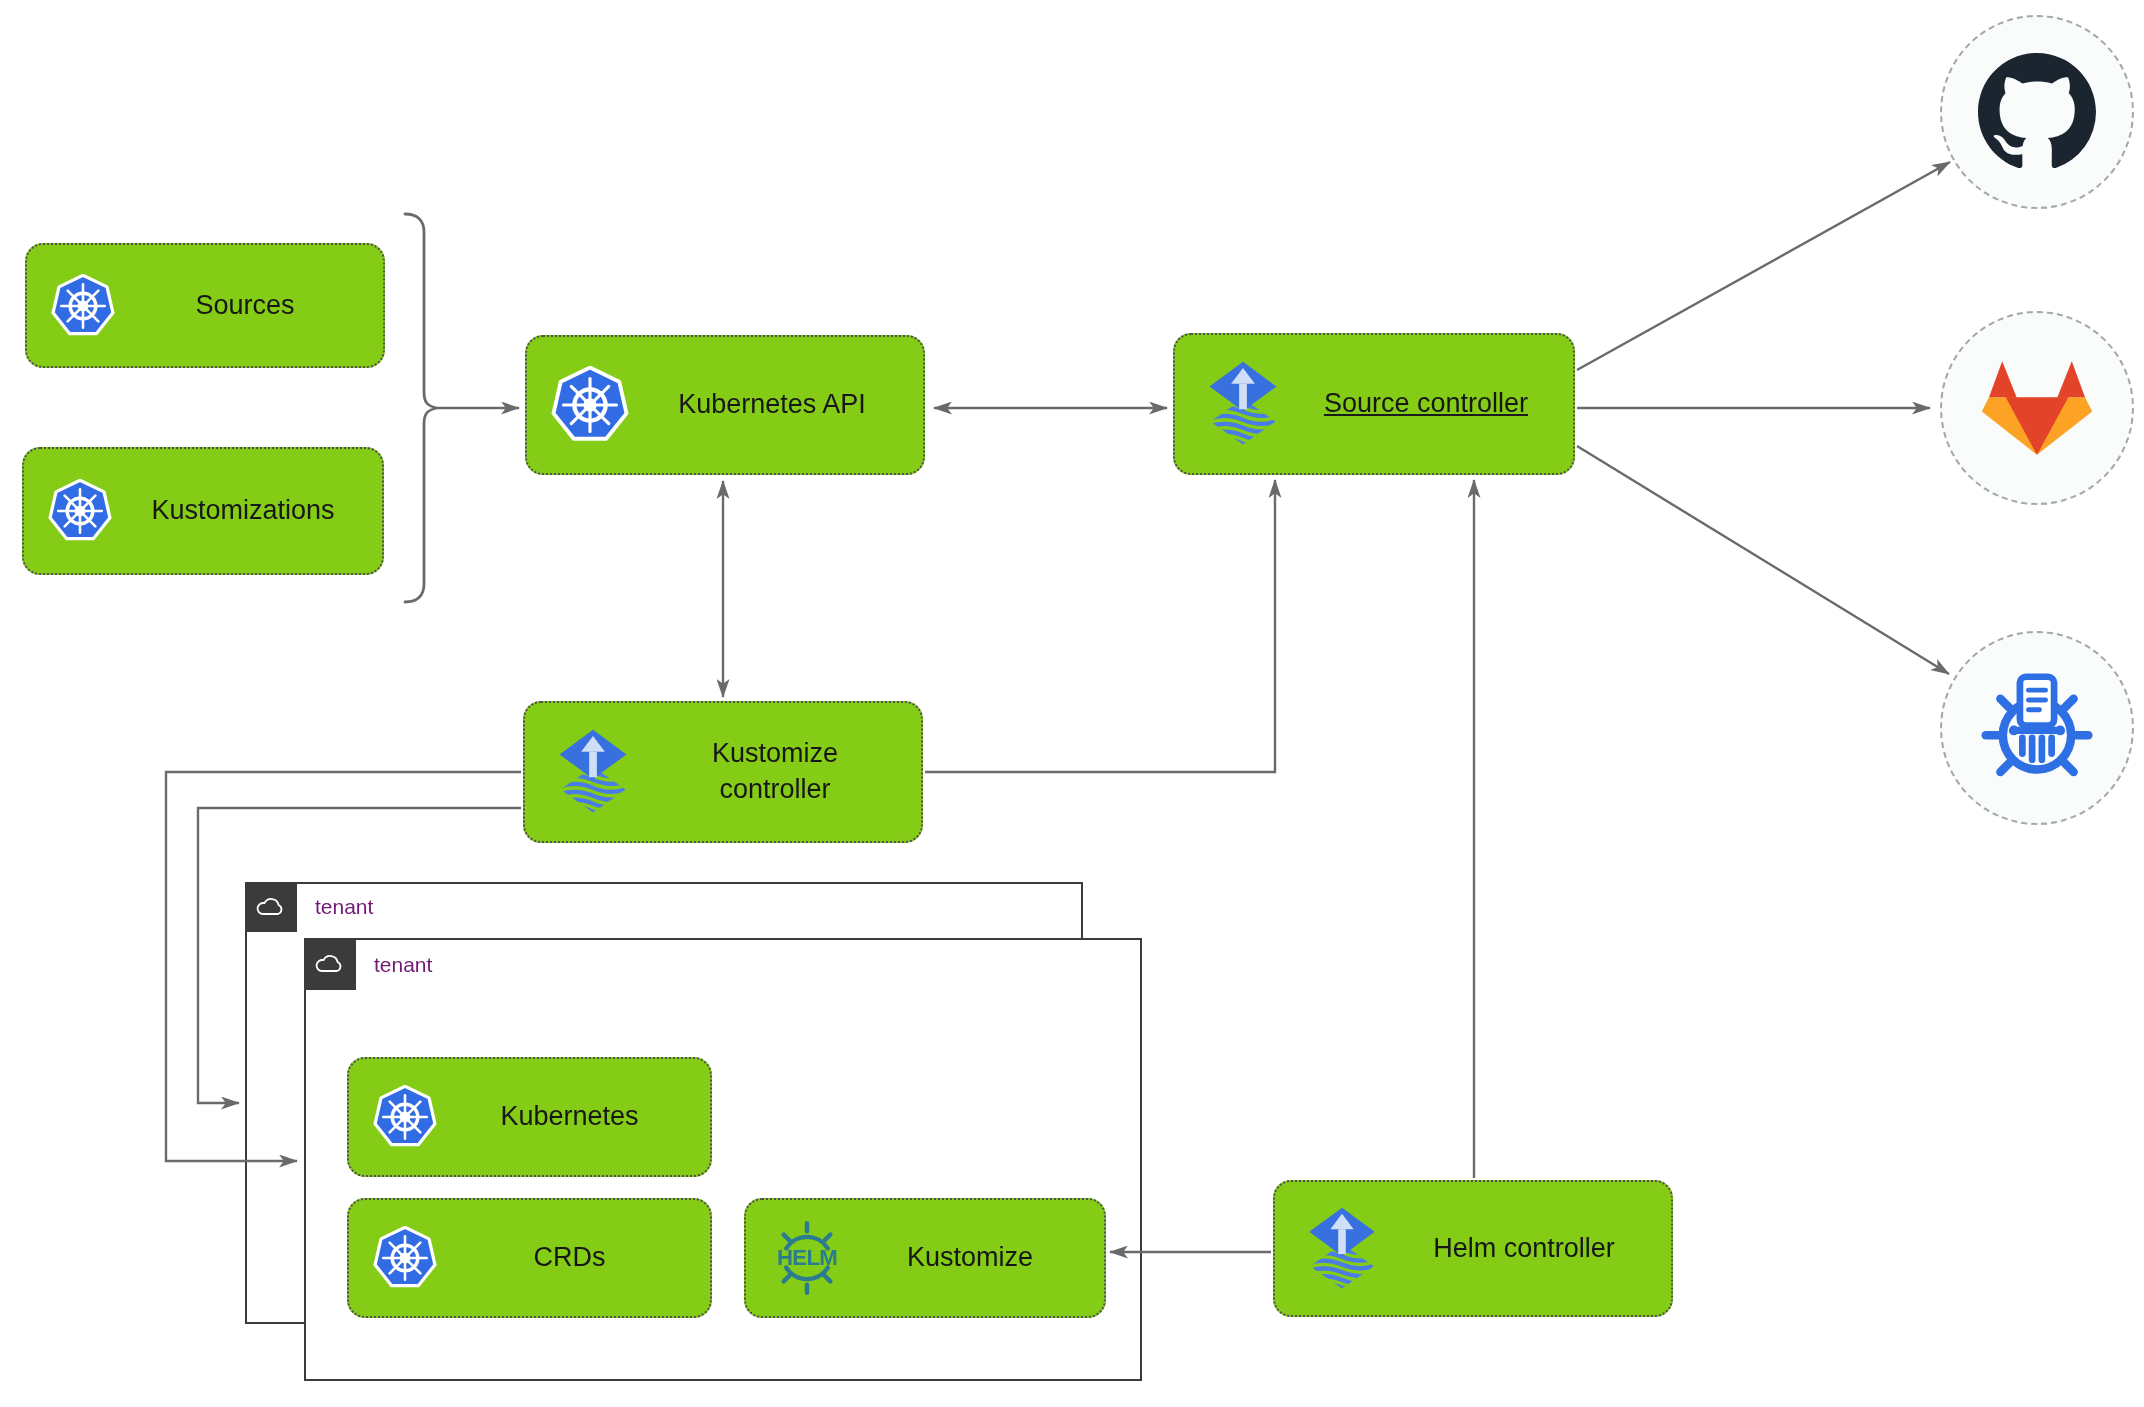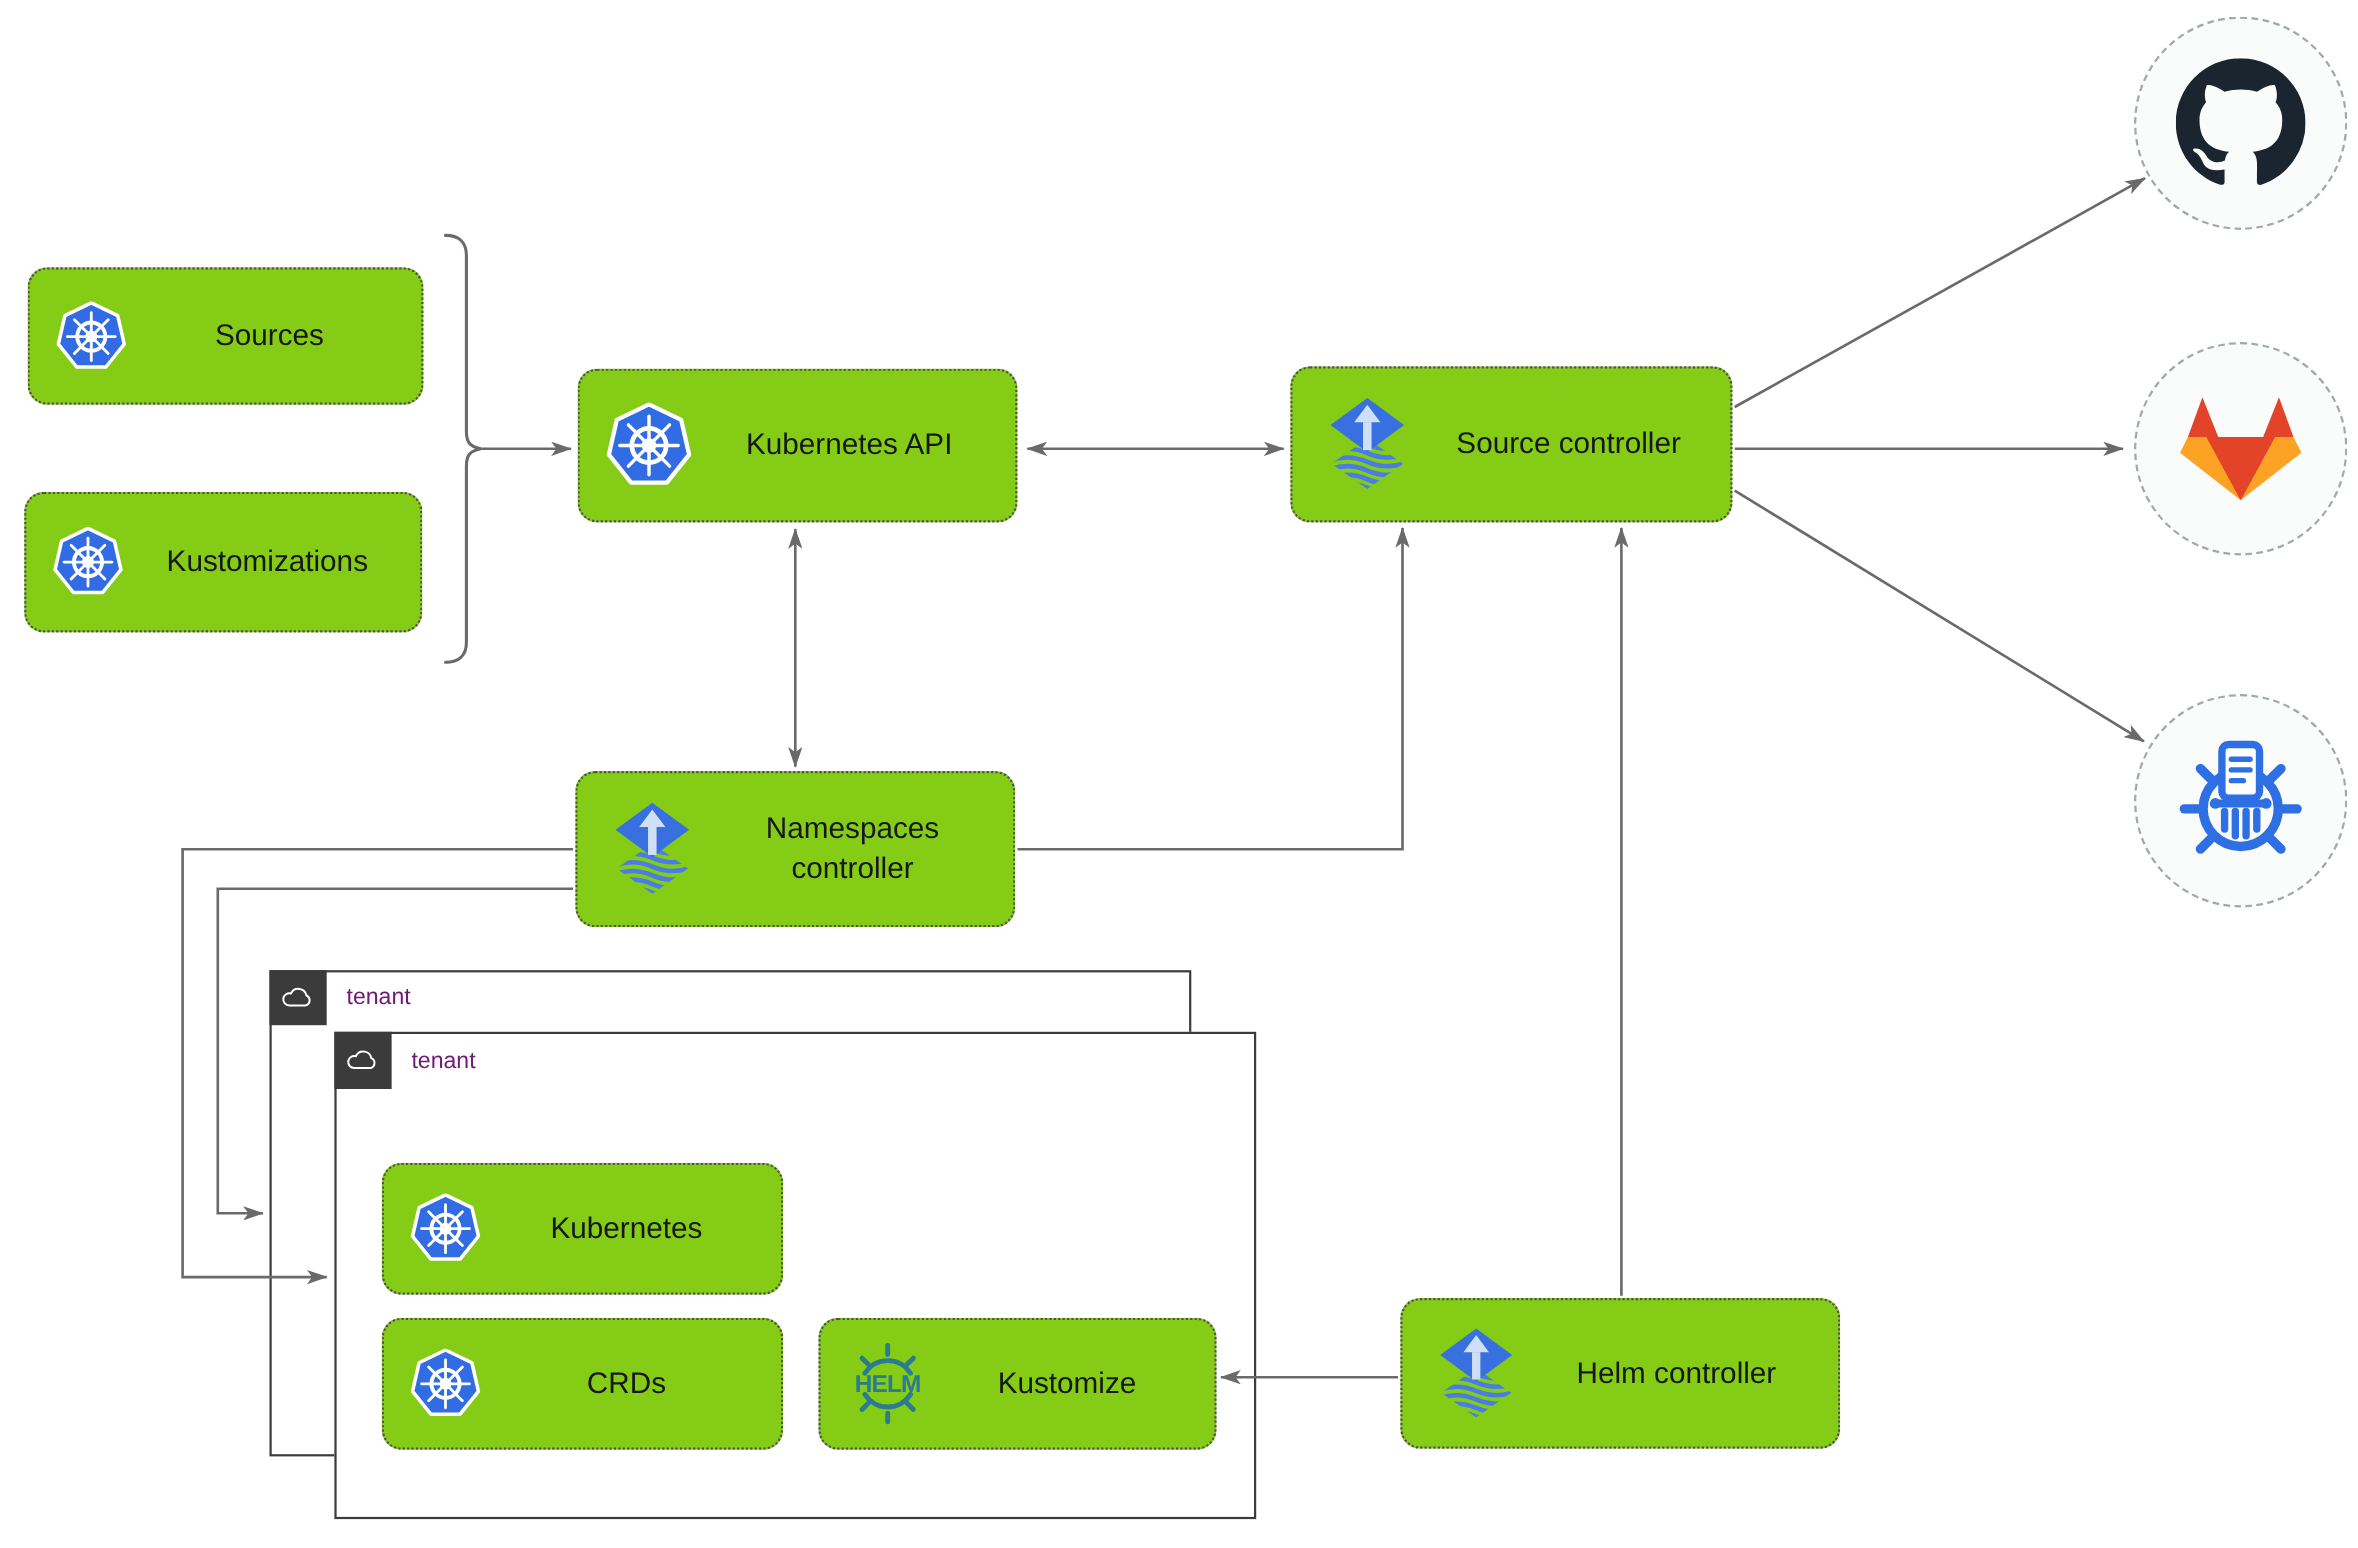--- a/index.html
+++ b/index.html
@@ -161,21 +161,21 @@
             <line x1="50" y1="50" x2="74" y2="26"></line>
       <line x1="50" y1="50" x2="26" y2="74"></line>
             <line x1="50" y1="50" x2="74" y2="74"></line>
     </g>
     <circle cx="50" cy="50" r="20" fill="none" stroke="#ffffff" stroke-width="5.5"></circle>
     <circle cx="50" cy="50" r="8.5" fill="#ffffff"></circle>
   </svg>
 </span>
     <span class="label">Kubernetes API</span>
   </div>
-  <div class="node" style="left:1173px;top:333px;width:402px;height:142px;">
+  <div class="node" style="left:1173px;top:333px;width:402px;height:142px;text-decoration:underline;">
     <span class="icon" style="width:88px;height:88px;">
   <svg viewBox="0 0 100 100" aria-hidden="true">
     <defs>
             <clipPath id="fluxclip">
               <polygon points="50,44 87,70 50,96 13,70"></polygon>
             </clipPath>
           </defs>
     <g clip-path="url(#fluxclip)" stroke="#4a7ce8" stroke-width="4.8" fill="none" stroke-linecap="round">
       <path d="M8 50 q 21 -9 42 0 t 42 0"></path>
       <path d="M8 59 q 21 -9 42 0 t 42 0"></path>
@@ -209,21 +209,21 @@
       <path d="M8 86 q 21 -9 42 0 t 42 0"></path>
       <path d="M8 95 q 21 -9 42 0 t 42 0"></path>
     </g>
     <polygon points="50,2 88,30 50,58 12,30" fill="#3870e0"></polygon>
     <g fill="#cfdff7">
       <polygon points="50,9 63.5,27 36.5,27"></polygon>
       <rect x="45.6" y="27" width="8.8" height="29"></rect>
     </g>
   </svg>
 </span>
-    <span class="label" style="max-width:240px;margin:0 auto;">Namespaces controller</span>
+    <span class="label" style="max-width:240px;margin:0 auto;">Kustomize controller</span>
   </div>
   <div class="node" style="left:1273px;top:1180px;width:400px;height:137px;">
     <span class="icon" style="width:86px;height:86px;">
   <svg viewBox="0 0 100 100" aria-hidden="true">
     <defs>
             <clipPath id="fluxclip">
               <polygon points="50,44 87,70 50,96 13,70"></polygon>
             </clipPath>
           </defs>
     <g clip-path="url(#fluxclip)" stroke="#4a7ce8" stroke-width="4.8" fill="none" stroke-linecap="round">

